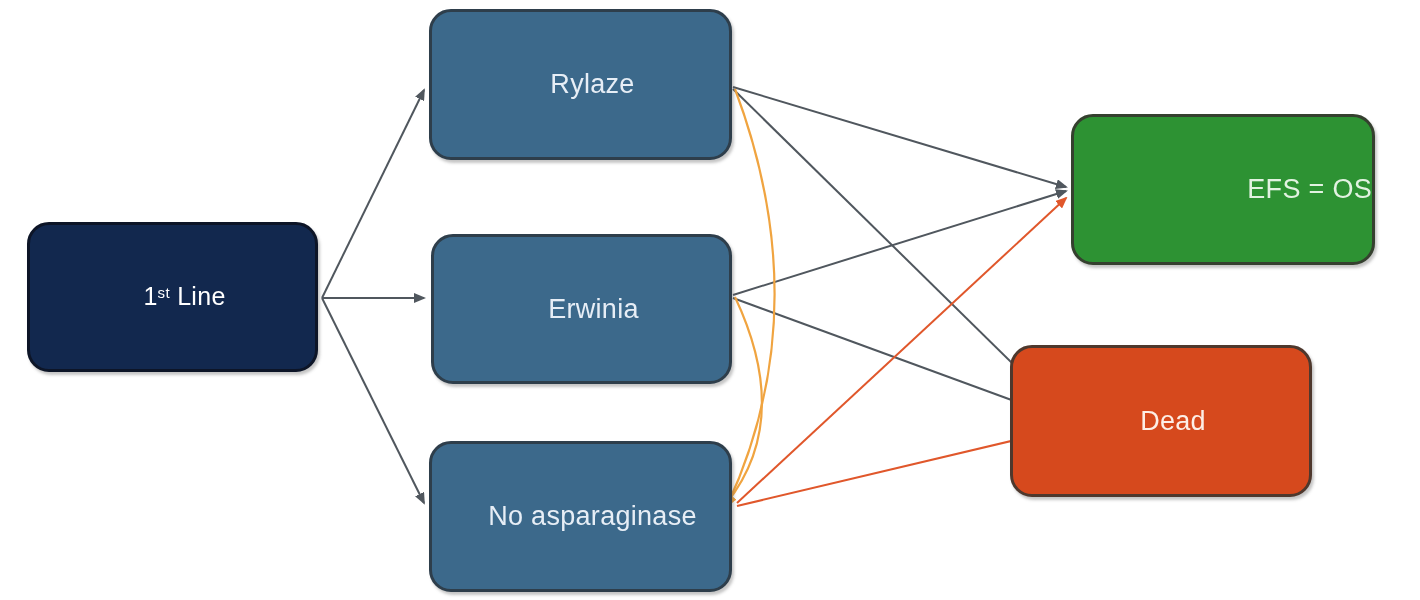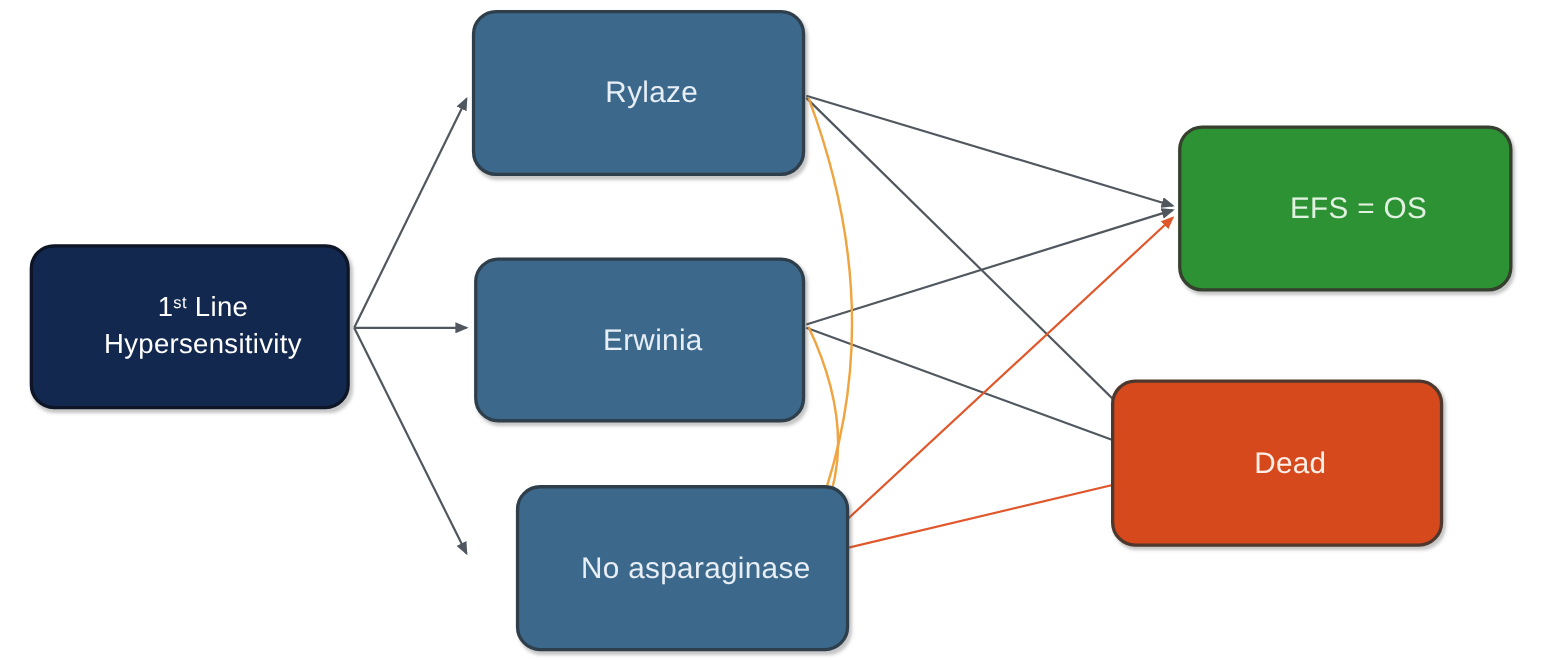--- a/index.html
+++ b/index.html
@@ -89,37 +89,36 @@
     <path class="edge" d="M737,503 L1066,198" stroke-width="2" marker-end="url(#arrow-orange-line)" stroke="#e0572b"></path>
     <path class="edge" d="M737,506 L1066,428" stroke-width="2" marker-end="url(#arrow-orange-line)" stroke="#e0572b"></path>
 
     <path class="edge" d="M735,89 Q818,310 727,506" stroke-width="2.2" marker-end="url(#arrow-orange-curve)" stroke="#f0a440"></path>
     <path class="edge" d="M735,297 Q793,420 726,504" stroke-width="2.2" marker-end="url(#arrow-orange-curve)" stroke="#f0a440"></path>
   </svg>
 
   <div class="node node-root" style="background-color: rgb(18, 40, 78); border-color: rgb(13, 21, 39);">
     <div class="label">
       <div><span>1</span><sup>st</sup><span> Line</span></div>
-      <div>Hypersensitivity</div>
     </div>
   </div>
 
   <div class="node node-rylaze" style="background-color: rgb(60, 105, 139); border-color: rgb(46, 62, 75);">
     <div class="label">Rylaze</div>
   </div>
 
   <div class="node node-erwinia" style="background-color: rgb(60, 105, 139); border-color: rgb(46, 62, 75);">
     <div class="label">Erwinia</div>
   </div>
 
-  <div class="node node-noasp" style="background-color: rgb(60, 105, 139); border-color: rgb(46, 62, 75); margin-left: 40px;">
+  <div class="node node-noasp" style="background-color: rgb(60, 105, 139); border-color: rgb(46, 62, 75);">
     <div class="label">No asparaginase</div>
   </div>
 
-  <div class="node node-efs" style="background-color: rgb(45, 146, 51); border-color: rgb(53, 64, 47);">
+  <div class="node node-efs" style="background-color: rgb(45, 146, 51); border-color: rgb(53, 64, 47); justify-content: flex-end;">
     <div class="label">EFS = OS</div>
   </div>
 
   <div class="node node-dead" style="background-color: rgb(214, 73, 29); border-color: rgb(78, 56, 45);">
     <div class="label">Dead</div>
   </div>
 
 </div>
 
 </body></html>

